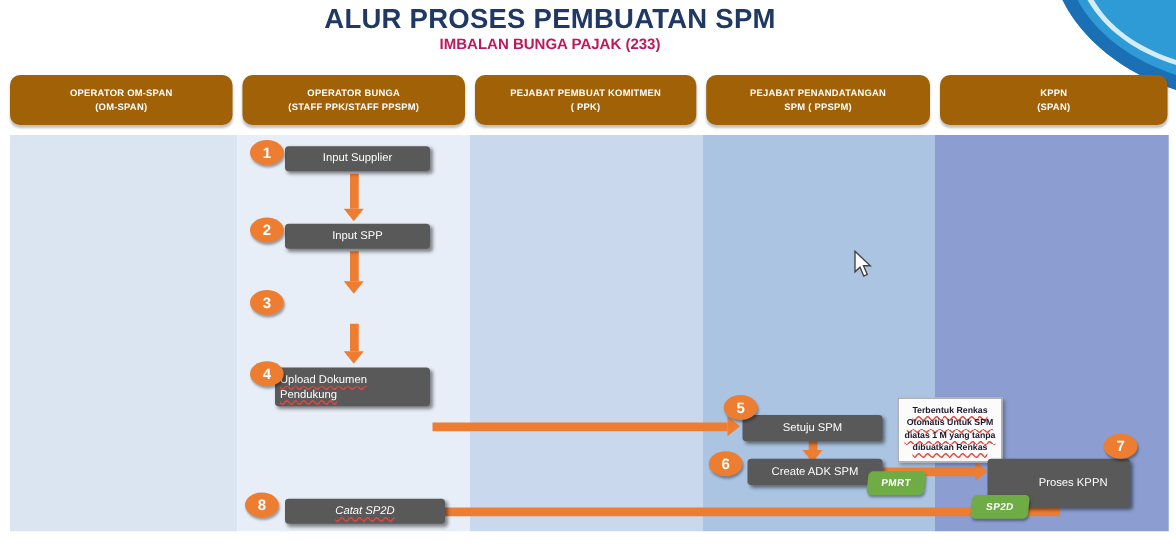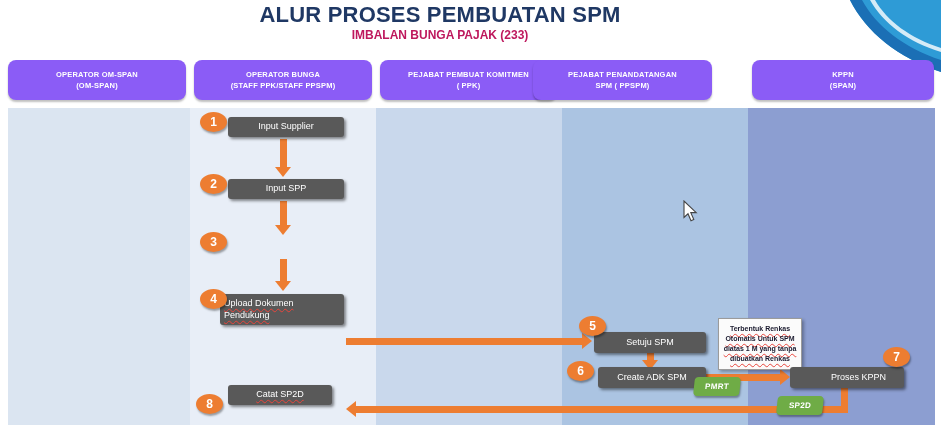--- a/index.html
+++ b/index.html
@@ -8,50 +8,50 @@
   .stage { position:relative; width:941px; height:434px; background:#fff; overflow:hidden; }
 
   .page-title   { position:absolute; top:2px;  left:0; width:880px; text-align:center;
                   font-size:22px; font-weight:bold; color:#1F3864; letter-spacing:0.2px; }
   .page-subtitle{ position:absolute; top:28px; left:0; width:880px; text-align:center;
                   font-size:12px; font-weight:bold; color:#be185d; }
 
   .swoosh { position:absolute; top:0; right:0; z-index:1; }
 
   
-  .lane-head { position:absolute; top:60px; height:40px; background:#8b5cf6; border-radius:8px;
+  .lane-head { position:absolute; top:60px; height:40px; background:#a16207; border-radius:8px;
                color:#fff; display:flex; flex-direction:column; justify-content:center; align-items:center;
                text-align:center; font-size:7.5px; font-weight:bold; letter-spacing:0.2px; z-index:2;
                box-shadow:0 2px 2px rgba(0,0,0,0.25); line-height:1.5; padding:16px 6px; }
   .lh1 { left:8px;   width:178px; }
   .lh2 { left:194px; width:178px; }
   .lh3 { left:380px; width:177px; }
-  .lh4 { left:533px; width:179px; }
+  .lh4 { left:565px; width:179px; }
   .lh5 { left:752px; width:182px; }
 
   
   .lane { position:absolute; top:108px; height:317px; z-index:0; }
   .l1 { left:8px;   width:182px; background:#dbe5f1; }
   .l2 { left:190px; width:186px; background:#e8eef7; }
   .l3 { left:376px; width:186px; background:#c9d8ec; }
   .l4 { left:562px; width:186px; background:#abc4e2; }
   .l5 { left:748px; width:187px; background:#8c9ed1; }
 
   
   .step { position:absolute; background:#595959; color:#fff; font-size:9px;
           display:flex; align-items:center; justify-content:center; text-align:left;
           border-radius:3px; box-shadow:2px 2px 3px rgba(0,0,0,0.45); z-index:4; line-height:1.3; padding:1px 4px; }
   .s1 { left:228px; top:117px; width:116px; height:20px; }
   .s2 { left:228px; top:179px; width:116px; height:20px; }
   .s3 { left:228px; top:237px; width:116px; height:20px; }
   .s4 { left:220px; top:294px; width:124px; height:31px; }
   .s5 { left:594px; top:332px; width:112px; height:21px; }
   .s6 { left:598px; top:367px; width:108px; height:21px; }
-  .s7 { left:790px; top:367px; width:114px; height:21px;padding-left:27px; }
-  .s8 { left:228px; top:385px; width:104px; height:20px; }
+  .s7 { left:790px; top:367px; width:114px; height:39px;padding-left:27px; }
+  .s8 { left:228px; top:399px; width:128px; height:20px;font-style:italic; }
 
   .misspell { text-decoration: underline wavy #e8453c; text-decoration-thickness:1px; text-underline-offset:2px; }
 
   
   .bubble { position:absolute; width:27px; height:20px; background:#ED7D31; border-radius:50%;
             color:#fff; font-weight:bold; font-size:12px; display:flex; align-items:center; justify-content:center;
             box-shadow:1px 2px 2px rgba(0,0,0,0.35); z-index:6; }
   .b1 { left:200px; top:112px; }
   .b2 { left:200px; top:174px; }
   .b3 { left:200px; top:232px; }

